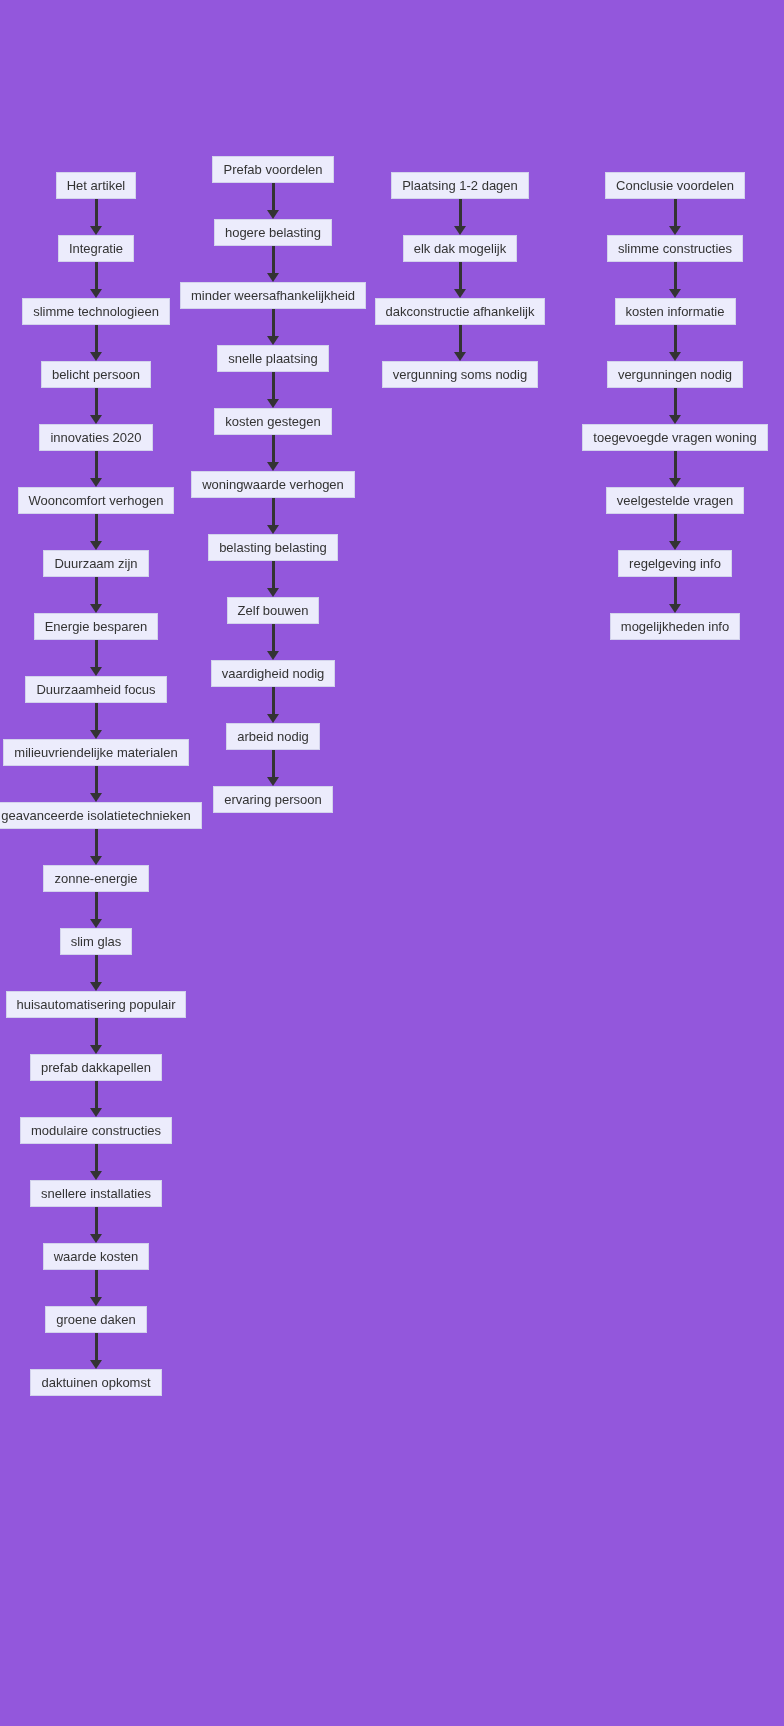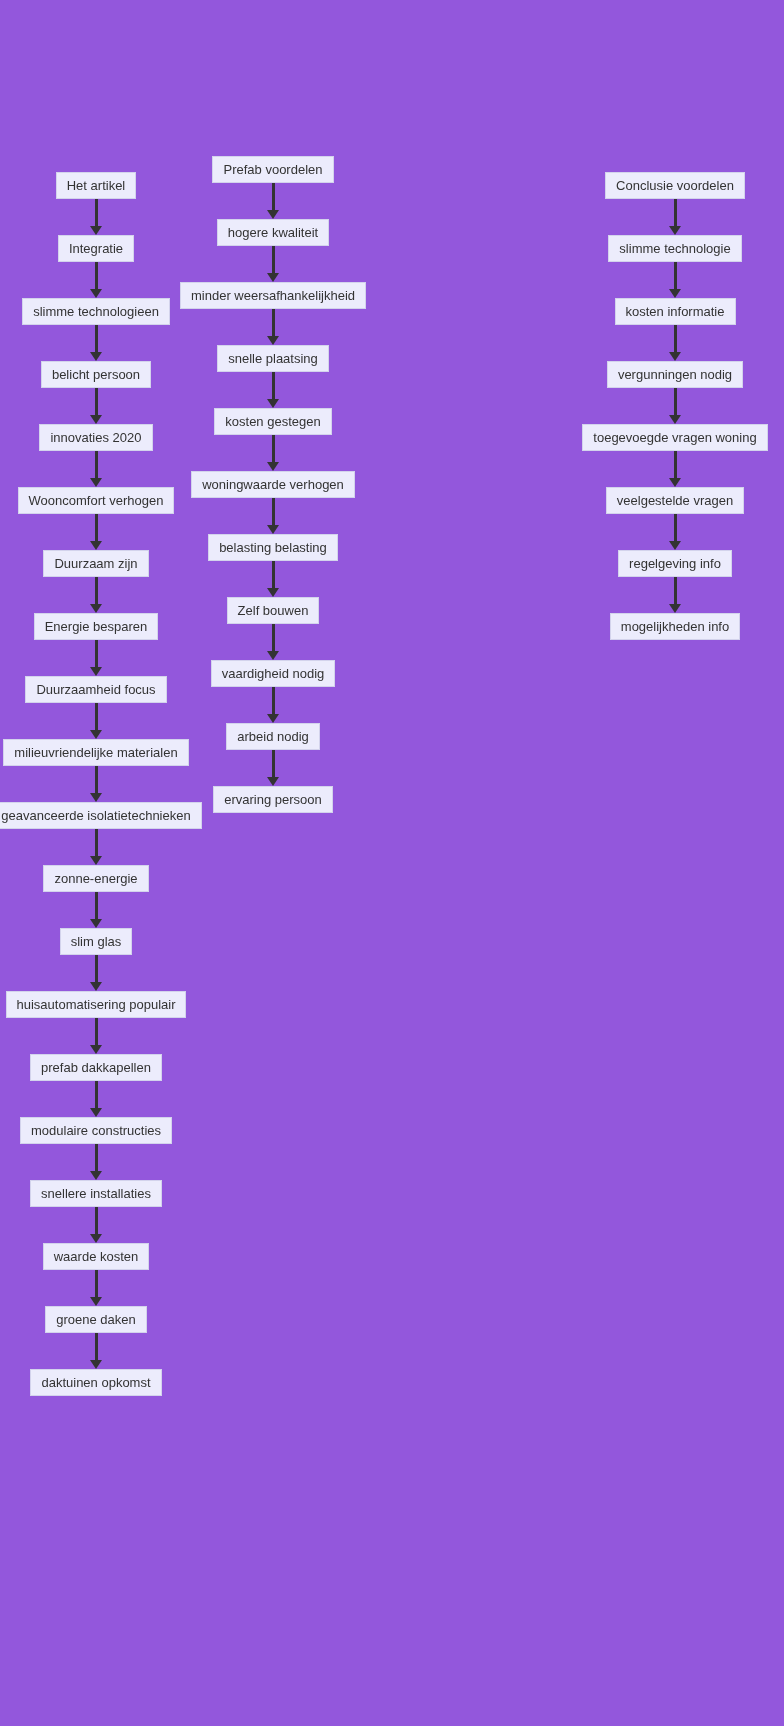--- a/index.html
+++ b/index.html
@@ -179,21 +179,21 @@
         <div class="head"></div>
       </div>
       <div class="node">daktuinen opkomst</div>
     </div>
   <div class="column" id="col-1" style="top:156px;">
       <div class="node">Prefab voordelen</div>
       <div class="connector gap-lg">
         <div class="shaft"></div>
         <div class="head"></div>
       </div>
-      <div class="node">hogere kwaliteit</div>
+      <div class="node">hogere belasting</div>
       <div class="connector gap-lg">
         <div class="shaft"></div>
         <div class="head"></div>
       </div>
       <div class="node">minder weersafhankelijkheid</div>
       <div class="connector gap-lg">
         <div class="shaft"></div>
         <div class="head"></div>
       </div>
       <div class="node">snelle plaatsing</div>
@@ -225,28 +225,46 @@
       <div class="connector gap-lg">
         <div class="shaft"></div>
         <div class="head"></div>
       </div>
       <div class="node">arbeid nodig</div>
       <div class="connector gap-lg">
         <div class="shaft"></div>
         <div class="head"></div>
       </div>
       <div class="node">ervaring persoon</div>
+    </div>
+  <div class="column" id="col-2" style="top:172px;">
+      <div class="node">Plaatsing 1-2 dagen</div>
+      <div class="connector gap-lg">
+        <div class="shaft"></div>
+        <div class="head"></div>
+      </div>
+      <div class="node">elk dak mogelijk</div>
+      <div class="connector gap-lg">
+        <div class="shaft"></div>
+        <div class="head"></div>
+      </div>
+      <div class="node">dakconstructie afhankelijk</div>
+      <div class="connector gap-lg">
+        <div class="shaft"></div>
+        <div class="head"></div>
+      </div>
+      <div class="node">vergunning soms nodig</div>
     </div>
   <div class="column" id="col-3" style="top:172px;">
       <div class="node">Conclusie voordelen</div>
       <div class="connector gap-lg">
         <div class="shaft"></div>
         <div class="head"></div>
       </div>
-      <div class="node">slimme technologie</div>
+      <div class="node">slimme constructies</div>
       <div class="connector gap-lg">
         <div class="shaft"></div>
         <div class="head"></div>
       </div>
       <div class="node">kosten informatie</div>
       <div class="connector gap-lg">
         <div class="shaft"></div>
         <div class="head"></div>
       </div>
       <div class="node">vergunningen nodig</div>

